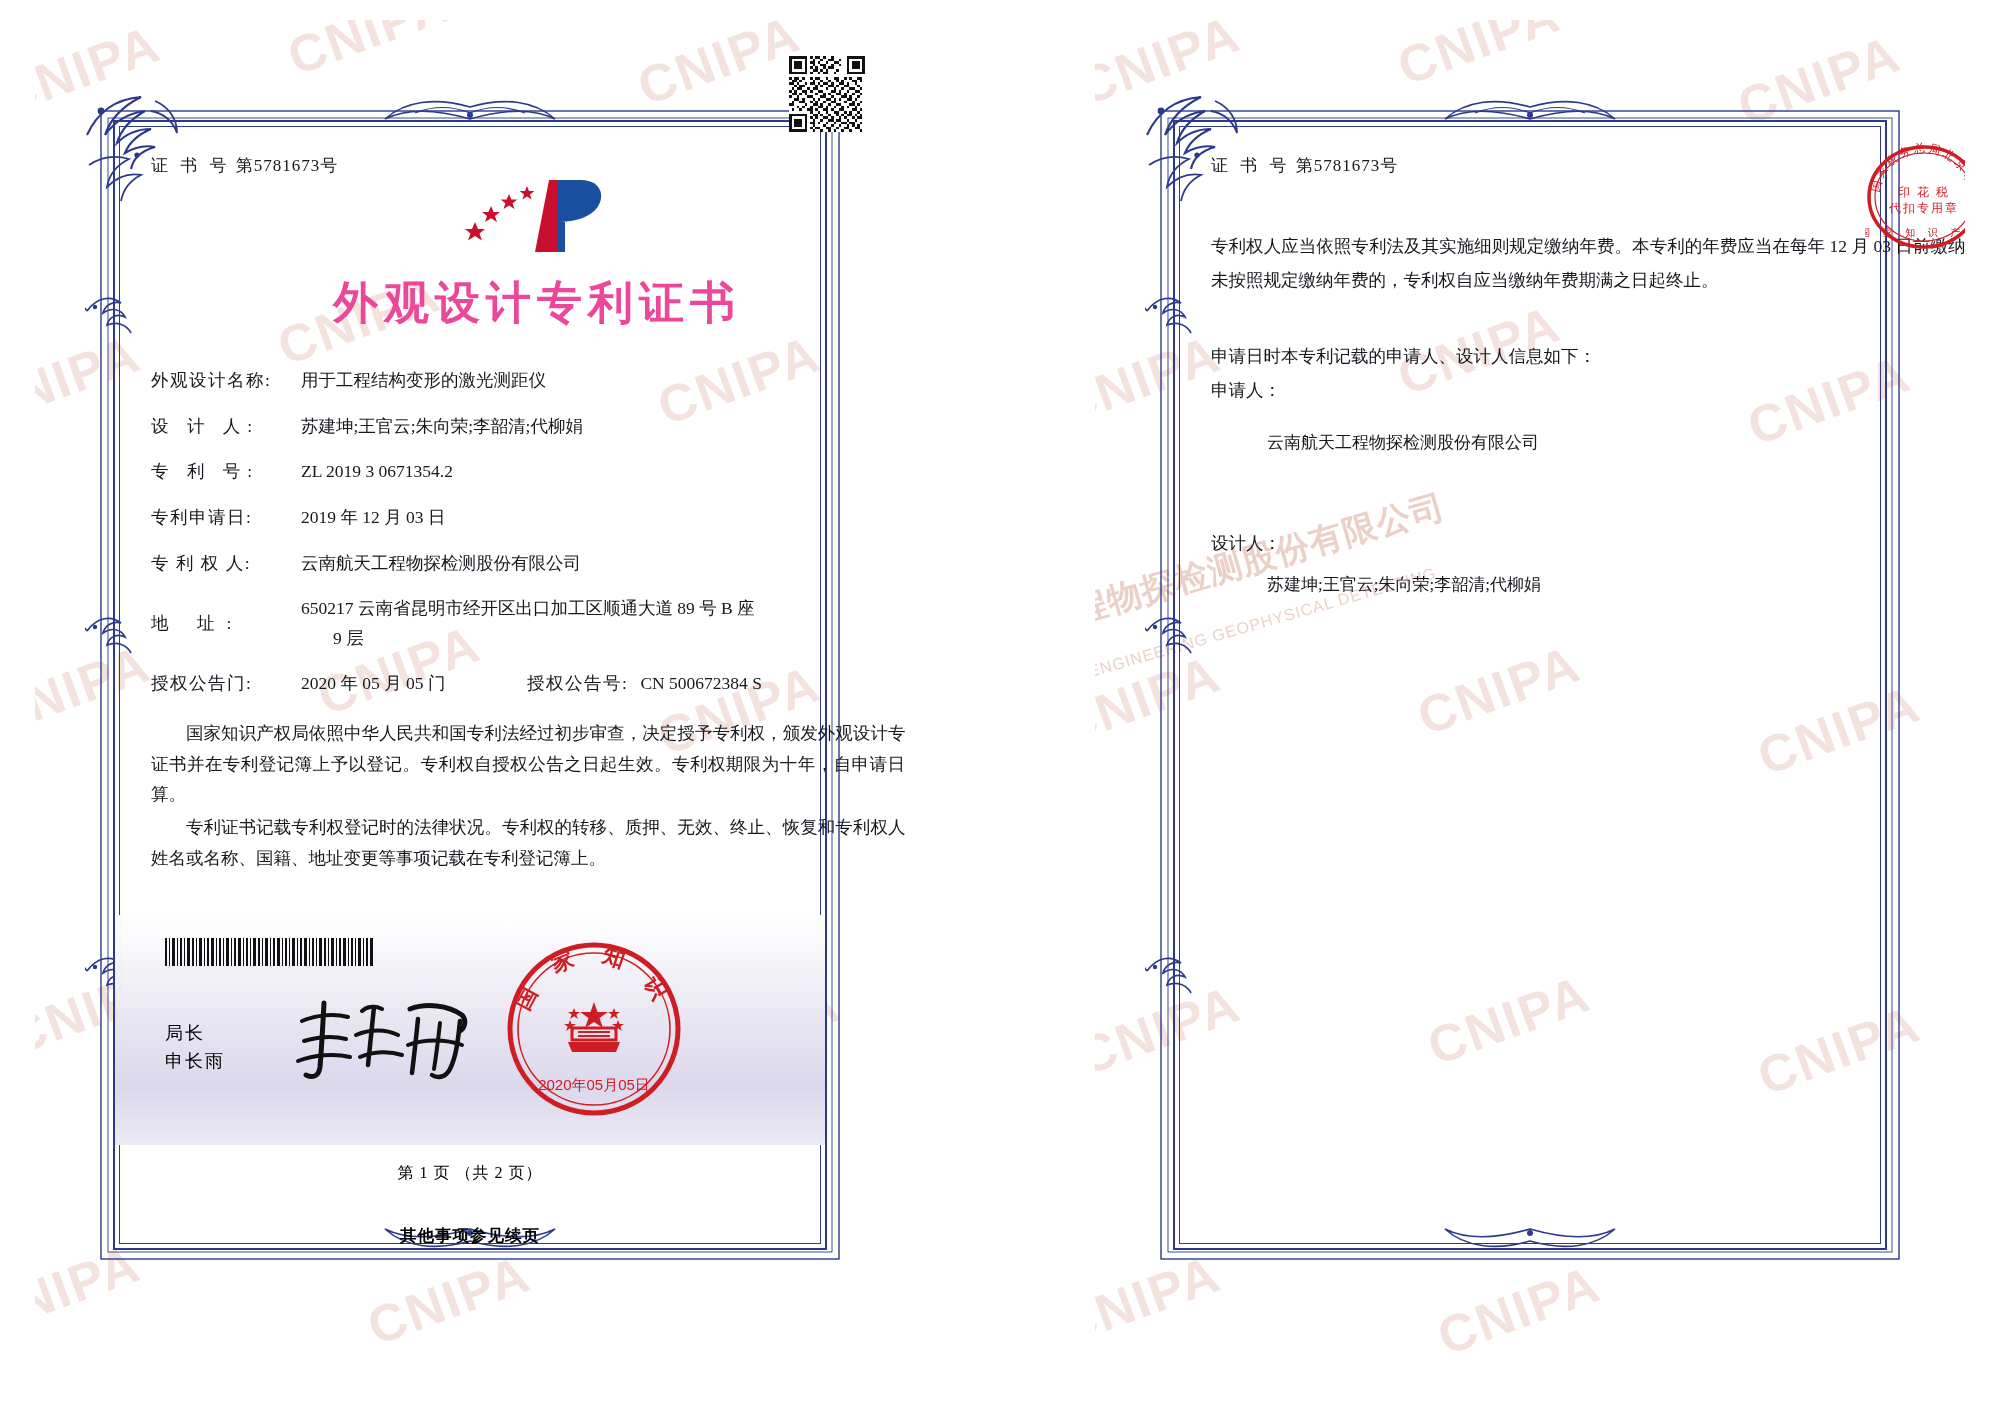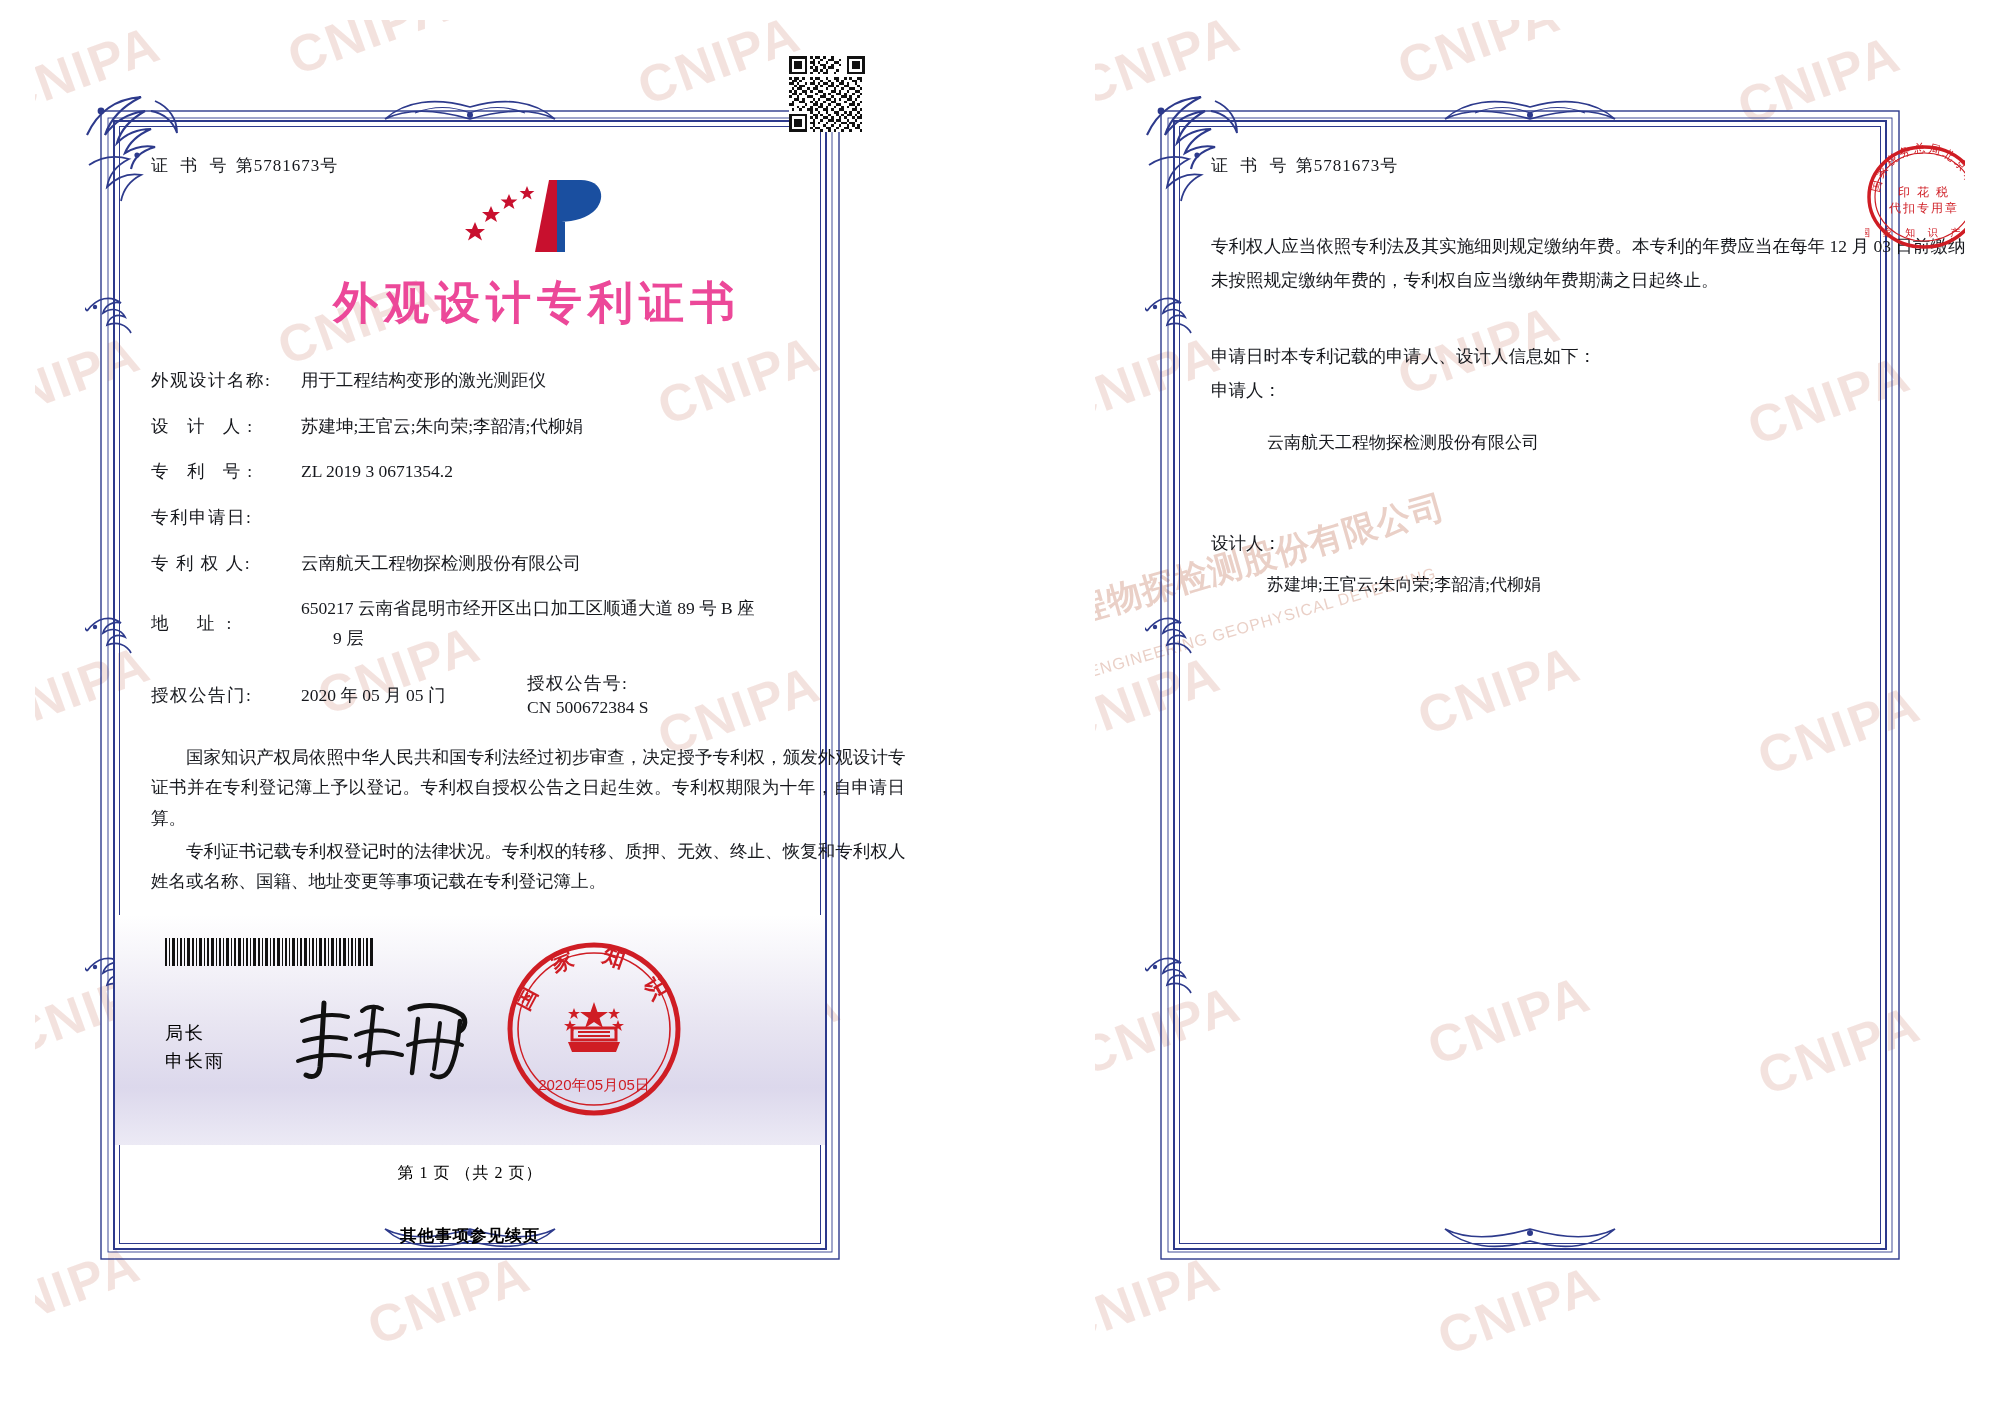--- a/index.html
+++ b/index.html
@@ -158,21 +158,21 @@
     flex: 0 0 150px;
     white-space: nowrap;
     letter-spacing: 0px;
   }
   .flabel.sp1 { letter-spacing: 7px; }
   .flabel.sp2 { letter-spacing: 12px; }
   .flabel.sp3 { letter-spacing: 1.5px; }
   .fvalue { flex: 1 1 auto; }
   .fvalue .l2 { display:block; margin-top: 6px; margin-left: 32px;}
 
-  .frow.inline2 .grp2 { margin-left: 46px; display: flex; flex-direction: column; }
+  .frow.inline2 .grp2 { margin-left: 46px; display: flex; }
   .frow.inline2 .grp2 .flabel { flex: 0 0 auto; margin-right: 12px; }
 
   .para {
     margin-top: 22px;
     font-size: 17.5px;
     line-height: 1.75;
     text-align: justify;
   }
   .para p { margin: 0 0 2px 0; text-indent: 2em; }
 
@@ -370,20 +370,21 @@
           <div class="fvalue">苏建坤;王官云;朱向荣;李韶清;代柳娟</div>
         </div>
 
         <div class="frow">
           <div class="flabel sp1">专 利 号:</div>
           <div class="fvalue">ZL 2019 3 0671354.2</div>
         </div>
 
         <div class="frow">
           <div class="flabel sp3">专利申请日:</div>
+          <div class="fvalue">2019 年 12 月 03 日</div>
         </div>
 
         <div class="frow">
           <div class="flabel sp3">专 利 权 人:</div>
           <div class="fvalue">云南航天工程物探检测股份有限公司</div>
         </div>
 
         <div class="frow">
           <div class="flabel sp2">地 址:</div>
           <div class="fvalue">

